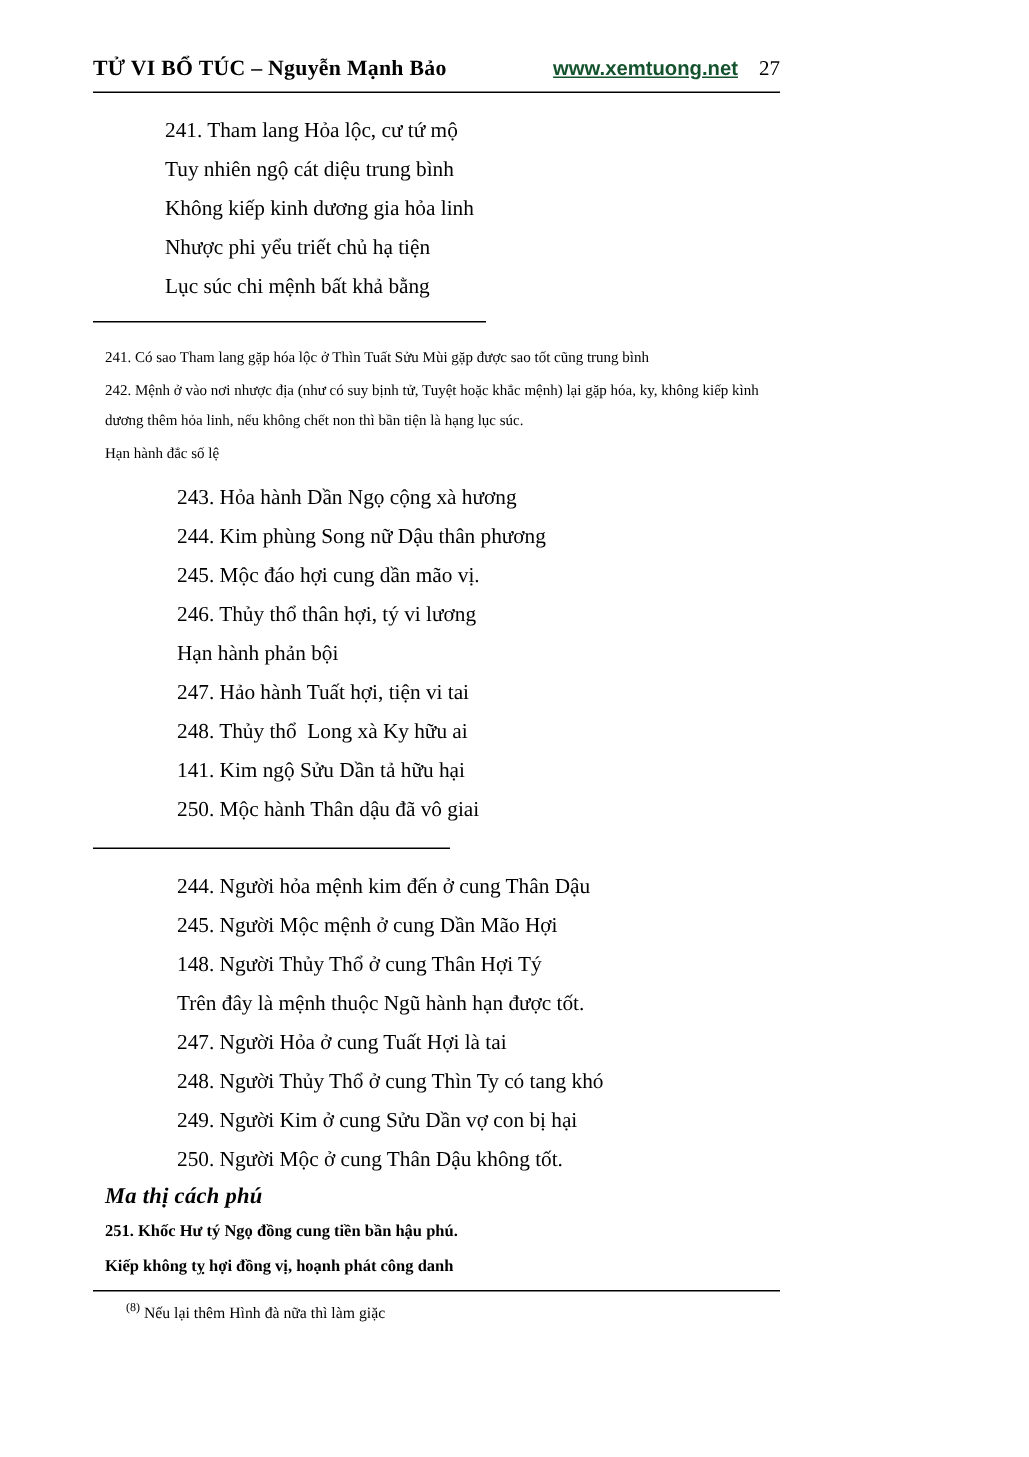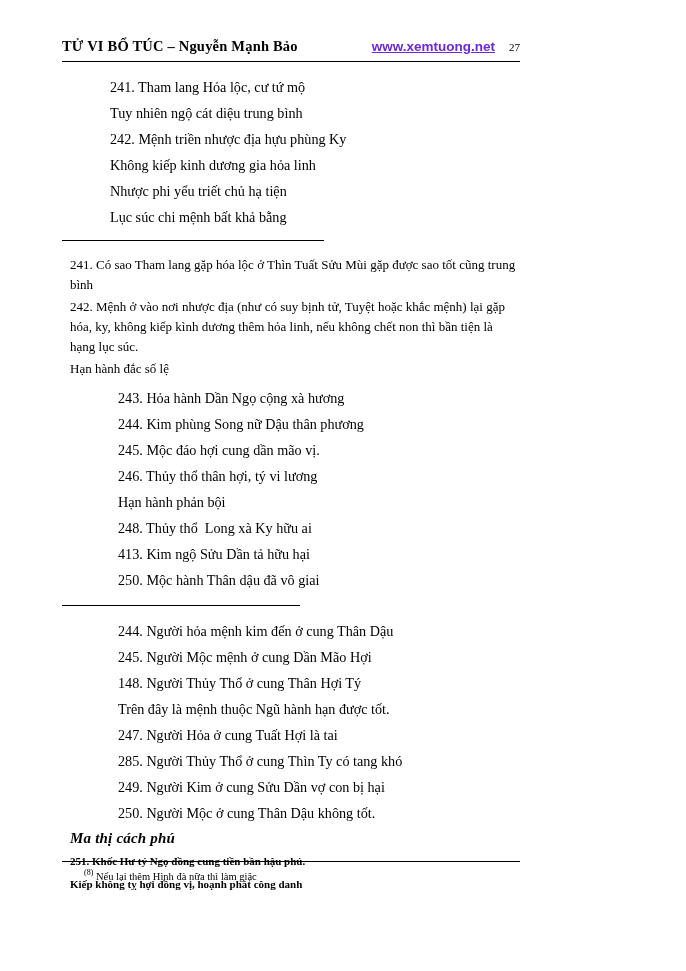--- a/index.html
+++ b/index.html
@@ -33,49 +33,49 @@
     font-weight: bold;
     letter-spacing: 0.2px;
     white-space: nowrap;
   }
   .header-right {
     display: flex;
     align-items: baseline;
     gap: 14px;
   }
   .header-link {
-    color: #6d28d9;
+    color: #14532d;
     font-weight: bold;
     text-decoration: underline;
     font-size: 13.5px;
     font-family: "Liberation Sans", sans-serif;
   }
   .page-number {
-    font-size: 11px;
+    font-size: 14px;
   }
   .rule-top {
     border: none;
     border-top: 1px solid #000;
     margin: 2px 0 12px 0;
   }
   
   .block {
     margin: 0;
   }
   .line {
     font-size: 14.2px;
     line-height: 26px;
     white-space: pre-wrap;
     margin-left: 48px;
   }
   .line.indent {
     padding-left: 8px;
   }
   .para {
-    font-size: 13px;
+    font-size: 10px;
     line-height: 20px;
     margin: 0 0 2px 0;
     padding-left: 8px;
     text-align: left;
   }
   .short-rule {
     width: 262px;
     border: none;
     border-top: 1.2px solid #000;
     margin: 10px 0 14px 0;
@@ -133,21 +133,20 @@
       <a class="header-link" href="#">www.xemtuong.net</a>
       <span class="page-number">27</span>
     </div>
   </div>
 
   <hr class="rule-top">
 
   <div class="block">
     <div class="line">241. Tham lang Hỏa lộc, cư tứ mộ</div>
     <div class="line">Tuy nhiên ngộ cát diệu trung bình</div>
-    <div class="line">242. Mệnh triền nhược địa hựu phùng Ky</div>
     <div class="line">Không kiếp kinh dương gia hỏa linh</div>
     <div class="line">Nhược phi yểu triết chủ hạ tiện</div>
     <div class="line">Lục súc chi mệnh bất khả bằng</div>
   </div>
 
   <hr class="short-rule">
 
   <div class="block">
     <p class="para">241. Có sao Tham lang gặp hóa lộc ở Thìn Tuất Sửu Mùi gặp được sao tốt cũng trung bình</p>
     <p class="para">242. Mệnh ở vào nơi nhược địa (như có suy bịnh tử, Tuyệt hoặc khắc mệnh) lại gặp hóa, ky, không kiếp kình dương thêm hỏa linh, nếu không chết non thì bần tiện là hạng lục súc.</p>
@@ -155,34 +154,35 @@
   </div>
 
   <div class="spacer-sm"></div>
 
   <div class="block">
     <div class="line indent">243. Hỏa hành Dần Ngọ cộng xà hương</div>
     <div class="line indent">244. Kim phùng Song nữ Dậu thân phương</div>
     <div class="line indent">245. Mộc đáo hợi cung dần mão vị.</div>
     <div class="line indent">246. Thủy thổ thân hợi, tý vi lương</div>
     <div class="line indent">Hạn hành phản bội</div>
+    <div class="line indent">247. Hảo hành Tuất hợi, tiện vi tai</div>
     <div class="line indent">248. Thủy thổ  Long xà Ky hữu ai</div>
-    <div class="line indent">413. Kim ngộ Sửu Dần tả hữu hại</div>
+    <div class="line indent">141. Kim ngộ Sửu Dần tả hữu hại</div>
     <div class="line indent">250. Mộc hành Thân dậu đã vô giai</div>
   </div>
 
   <hr class="short-rule second">
 
   <div class="block">
     <div class="line indent">244. Người hỏa mệnh kim đến ở cung Thân Dậu</div>
     <div class="line indent">245. Người Mộc mệnh ở cung Dần Mão Hợi</div>
     <div class="line indent">148. Người Thủy Thổ ở cung Thân Hợi Tý</div>
     <div class="line indent">Trên đây là mệnh thuộc Ngũ hành hạn được tốt.</div>
     <div class="line indent">247. Người Hỏa ở cung Tuất Hợi là tai</div>
-    <div class="line indent">285. Người Thủy Thổ ở cung Thìn Ty có tang khó</div>
+    <div class="line indent">248. Người Thủy Thổ ở cung Thìn Ty có tang khó</div>
     <div class="line indent">249. Người Kim ở cung Sửu Dần vợ con bị hại</div>
     <div class="line indent">250. Người Mộc ở cung Thân Dậu không tốt.</div>
   </div>
 
   <div class="title-bold">Ma thị cách phú</div>
 
   <div class="block">
     <div class="verse-bold">251. Khốc Hư tý Ngọ đồng cung tiền bần hậu phú.</div>
     <div class="verse-bold">Kiếp không tỵ hợi đồng vị, hoạnh phát công danh</div>
   </div>

